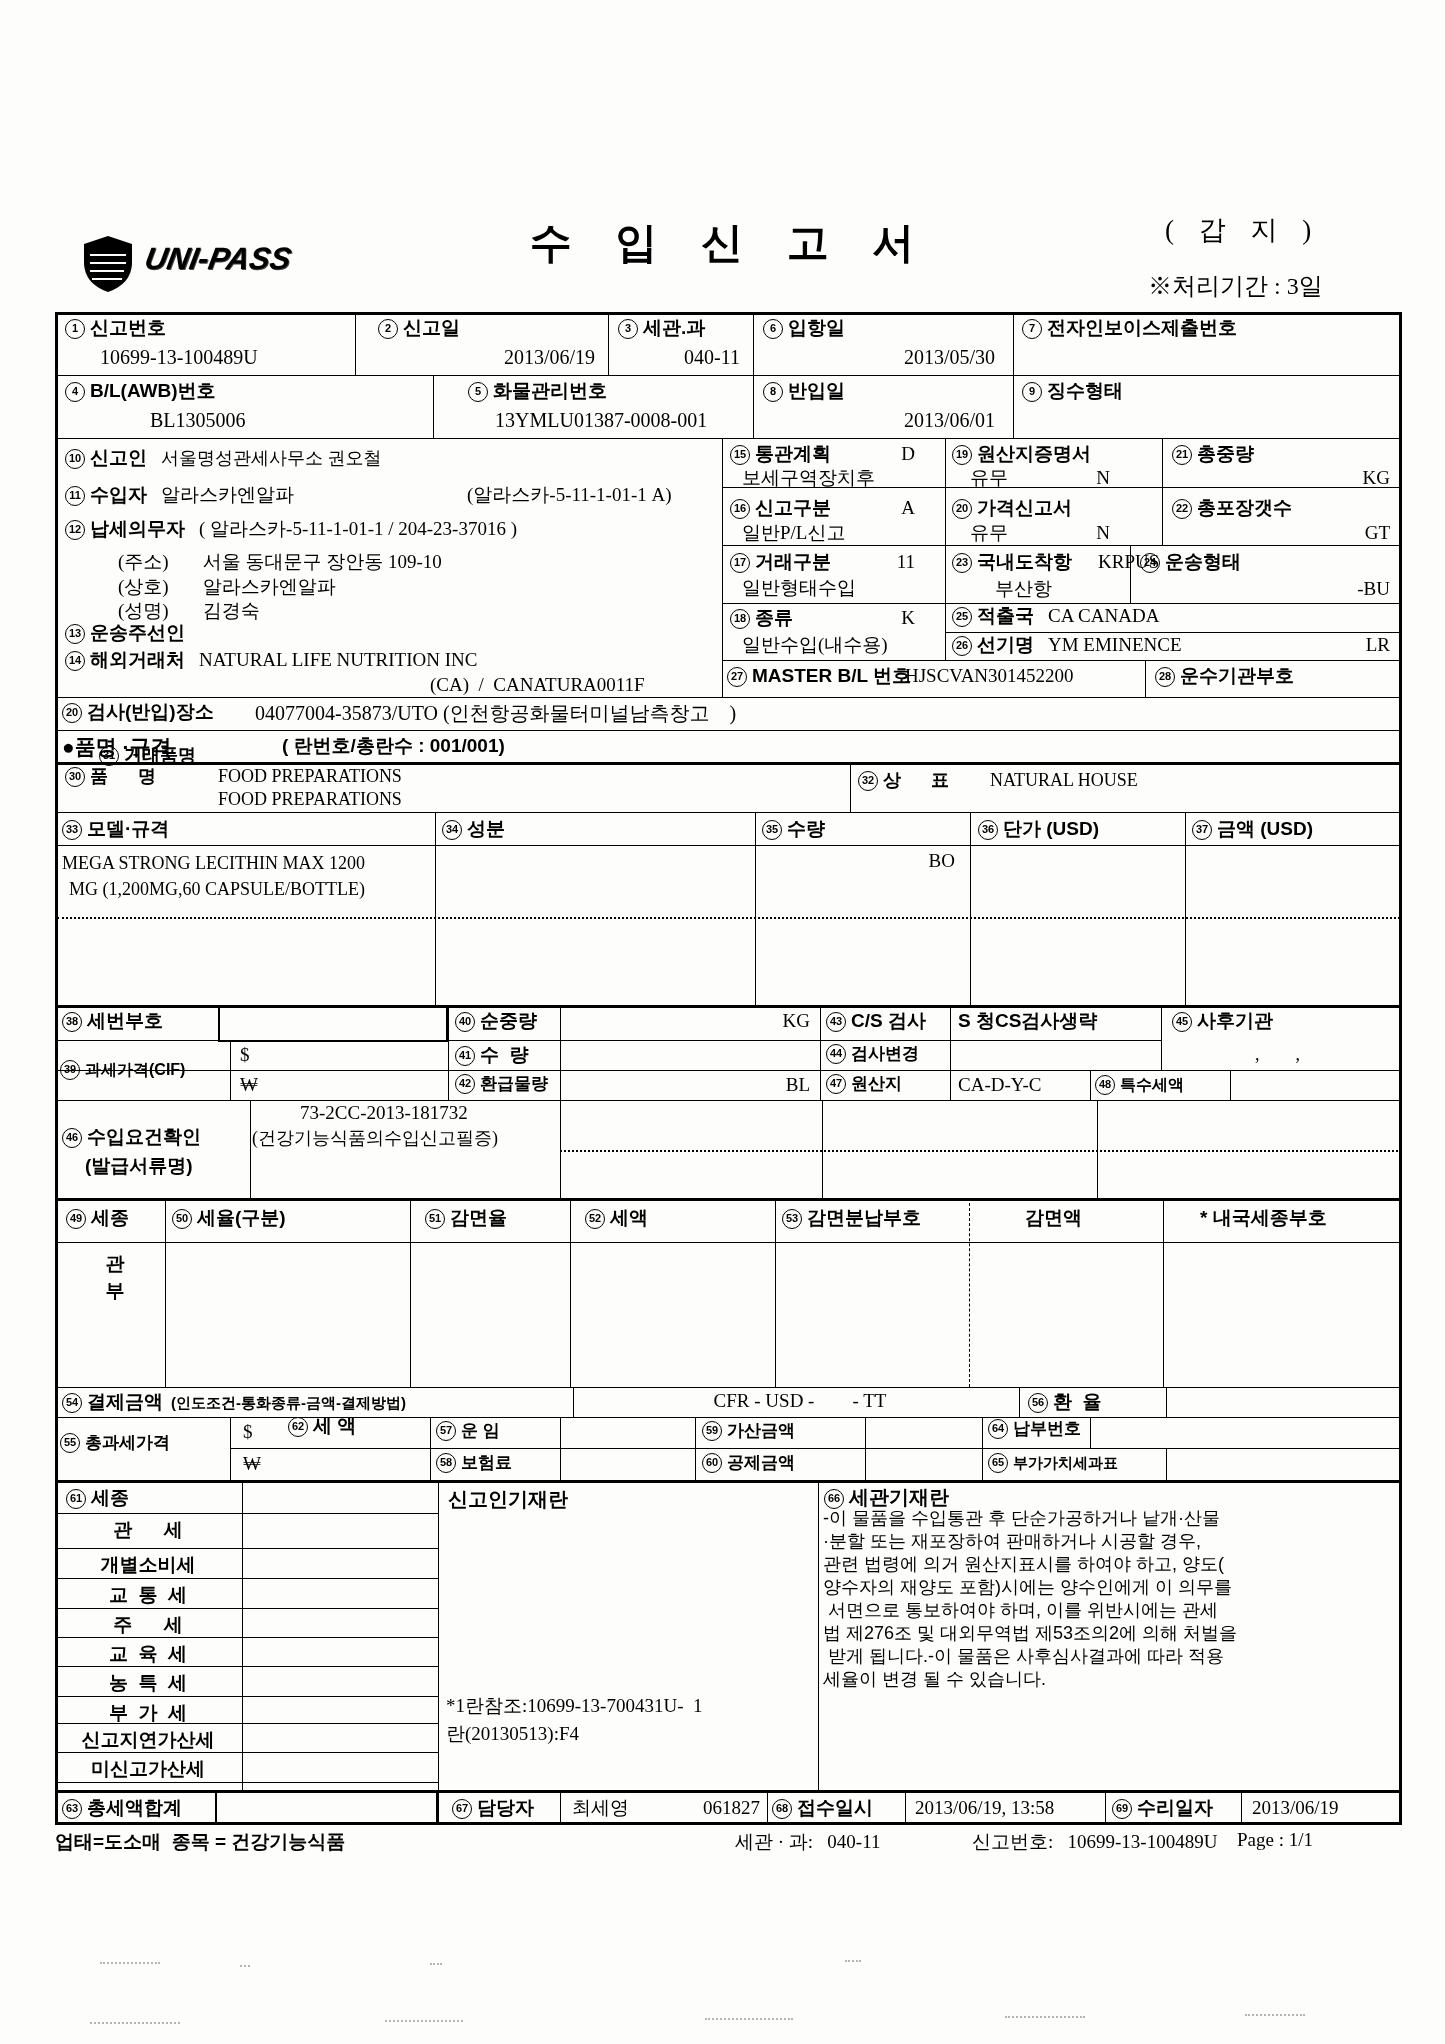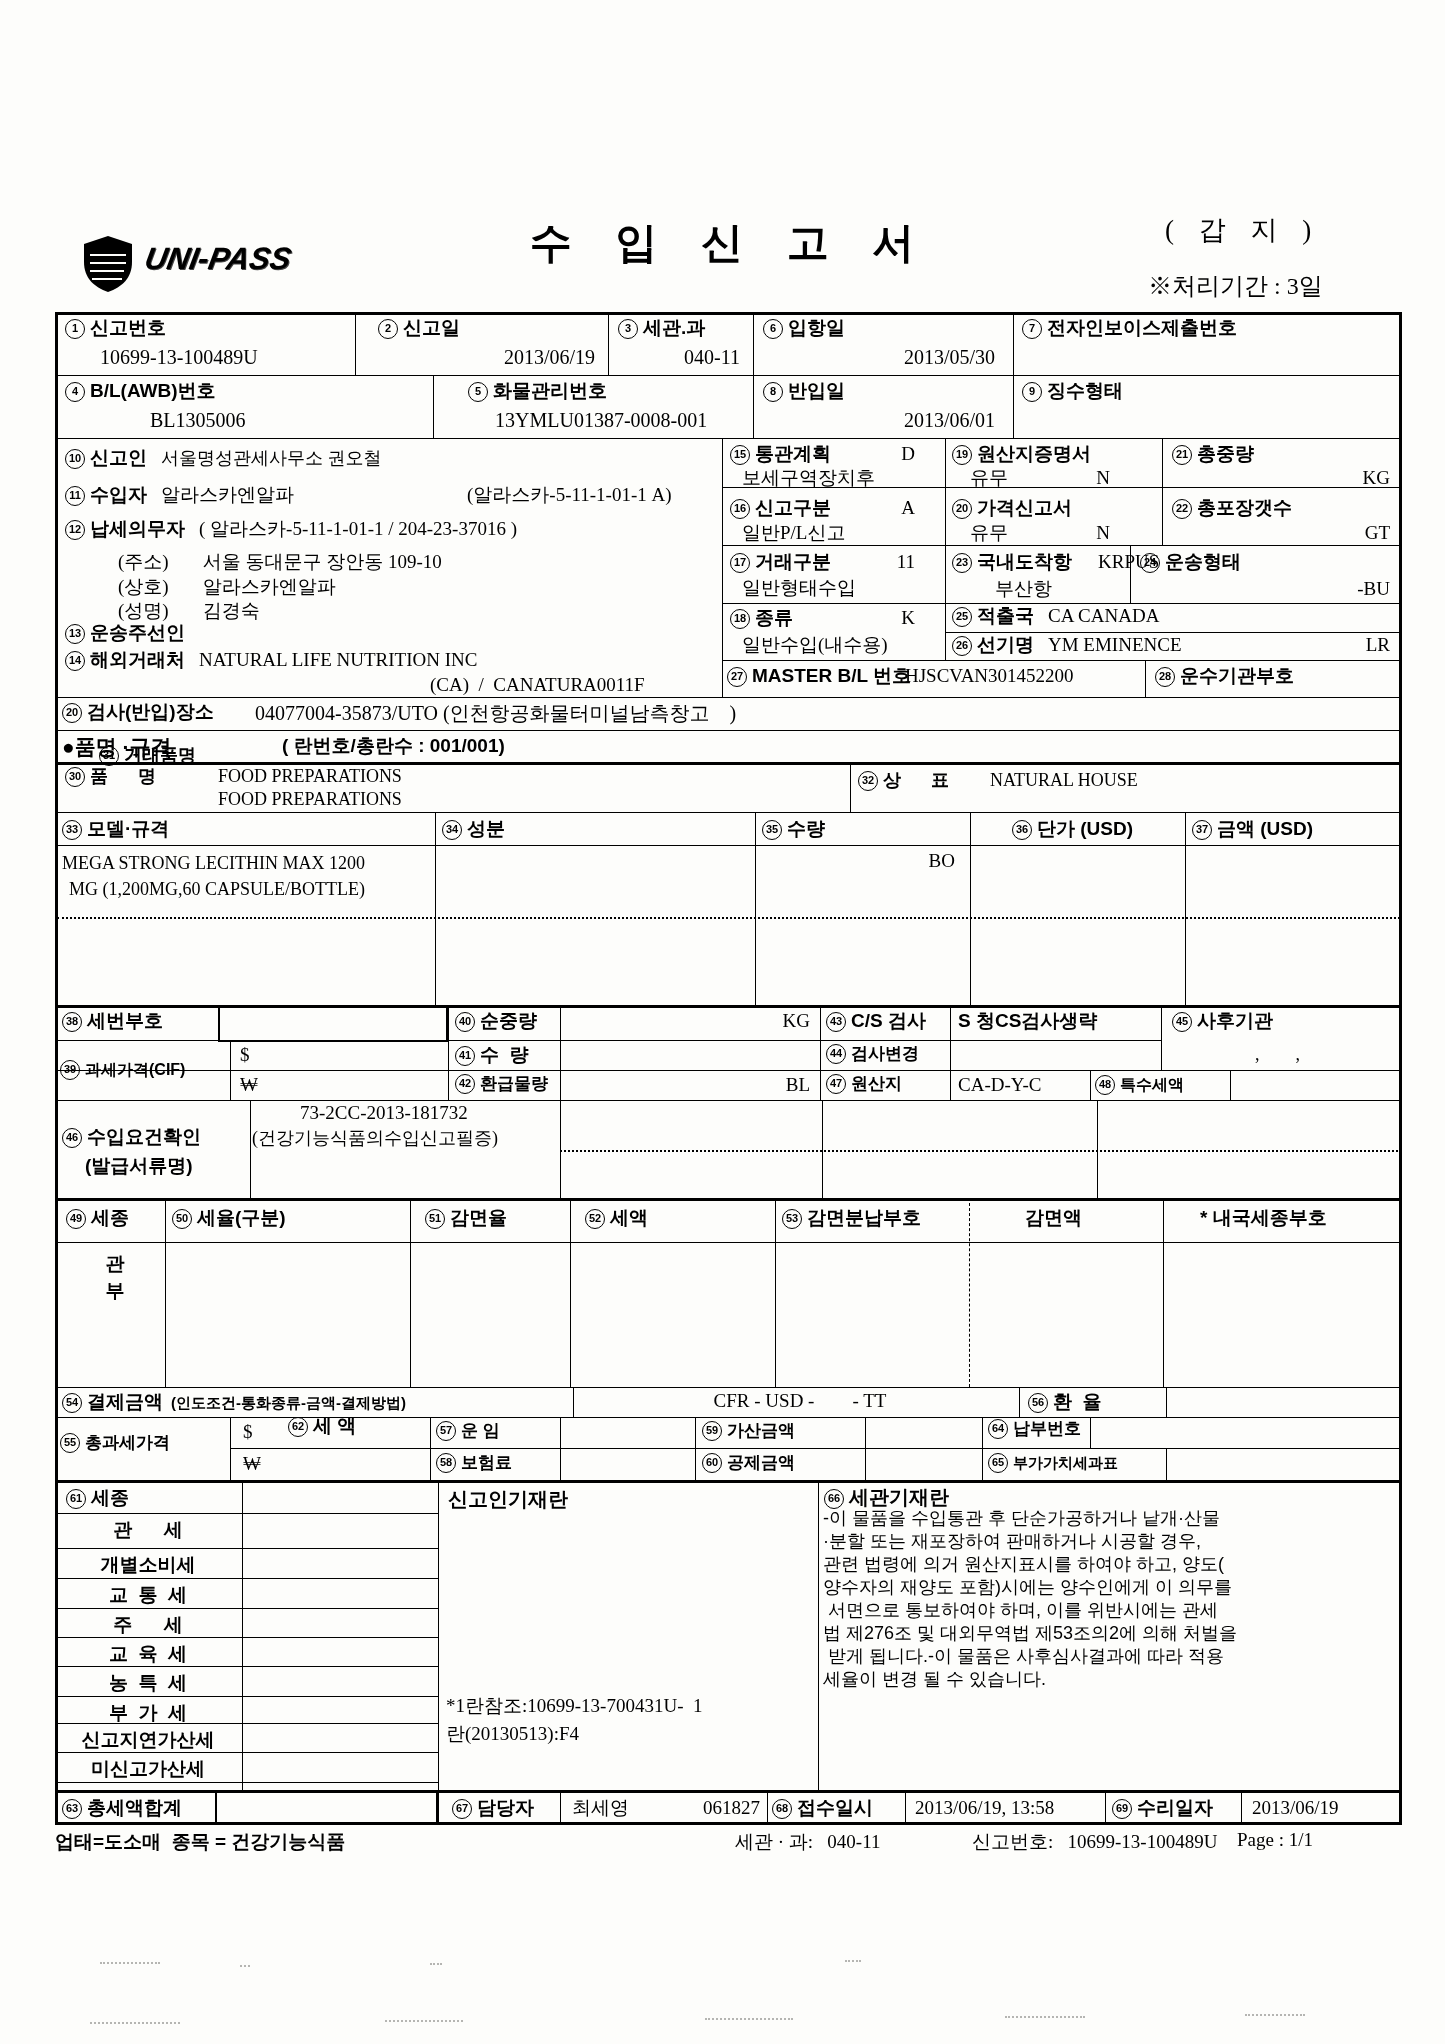--- a/index.html
+++ b/index.html
@@ -222,21 +222,21 @@
   <div class="t lb f18" style="left:65px;top:766px;"><span class="cn">30</span><span>품      명</span></div>
   <div class="t v f18" style="left:218px;top:766px;">FOOD PREPARATIONS</div>
   <div class="t lb f18" style="left:65px;top:745px;margin-left:34px;"><span class="cn">31</span><span>거래품명</span></div>
   <div class="t v f18" style="left:218px;top:789px;">FOOD PREPARATIONS</div>
   <div class="t lb f18" style="left:858px;top:770px;"><span class="cn">32</span><span>상      표</span></div>
   <div class="t v f18" style="left:990px;top:770px;">NATURAL HOUSE</div>
 
   <div class="t lb" style="left:62px;top:818px;"><span class="cn">33</span><span>모델·규격</span></div>
   <div class="t lb" style="left:442px;top:818px;"><span class="cn">34</span><span>성분</span></div>
   <div class="t lb" style="left:762px;top:818px;"><span class="cn">35</span><span>수량</span></div>
-  <div class="t lb" style="left:978px;top:818px;margin-left:34px;"><span class="cn">36</span><span>단가 (USD)</span></div>
+  <div class="t lb" style="left:978px;top:818px;"><span class="cn">36</span><span>단가 (USD)</span></div>
   <div class="t lb" style="left:1192px;top:818px;"><span class="cn">37</span><span>금액 (USD)</span></div>
   <div class="t v f18 mline" style="left:62px;top:850px;text-align:right;">MEGA STRONG LECITHIN MAX 1200
 MG (1,200MG,60 CAPSULE/BOTTLE)</div>
   <div class="t v r" style="left:870px;top:850px;width:85px;">BO</div>
 
   <div class="t lb" style="left:62px;top:1010px;"><span class="cn">38</span><span>세번부호</span></div>
   <div class="t lb" style="left:455px;top:1010px;"><span class="cn">40</span><span>순중량</span></div>
   <div class="t v r" style="left:735px;top:1010px;width:75px;">KG</div>
   <div class="t lb" style="left:826px;top:1010px;"><span class="cn">43</span><span>C/S 검사</span></div>
   <div class="t lb" style="left:958px;top:1010px;">S 청CS검사생략</div>

